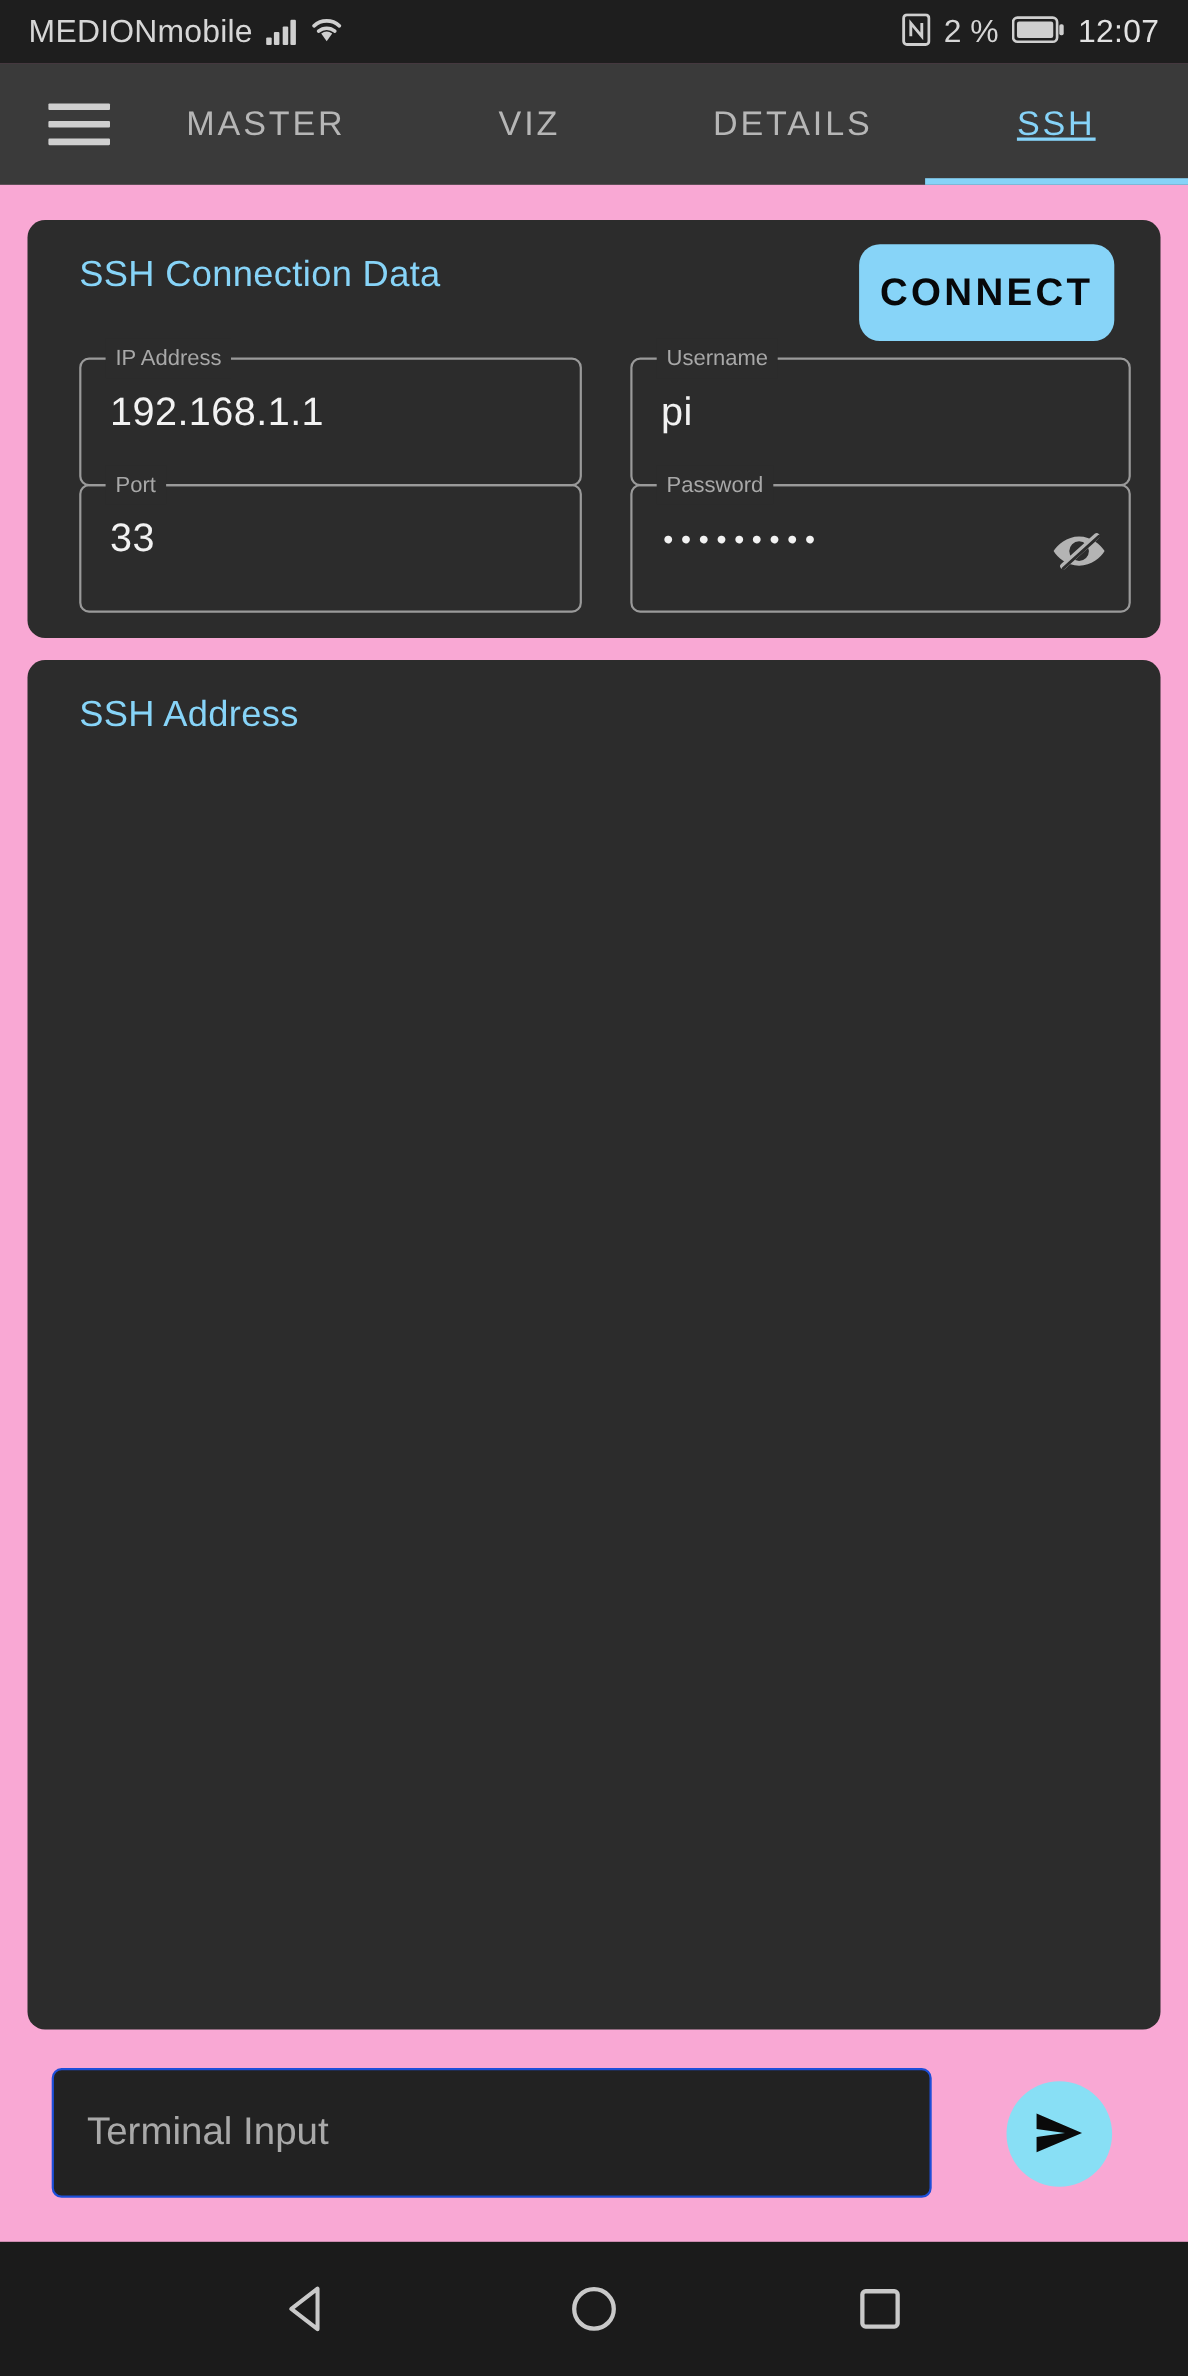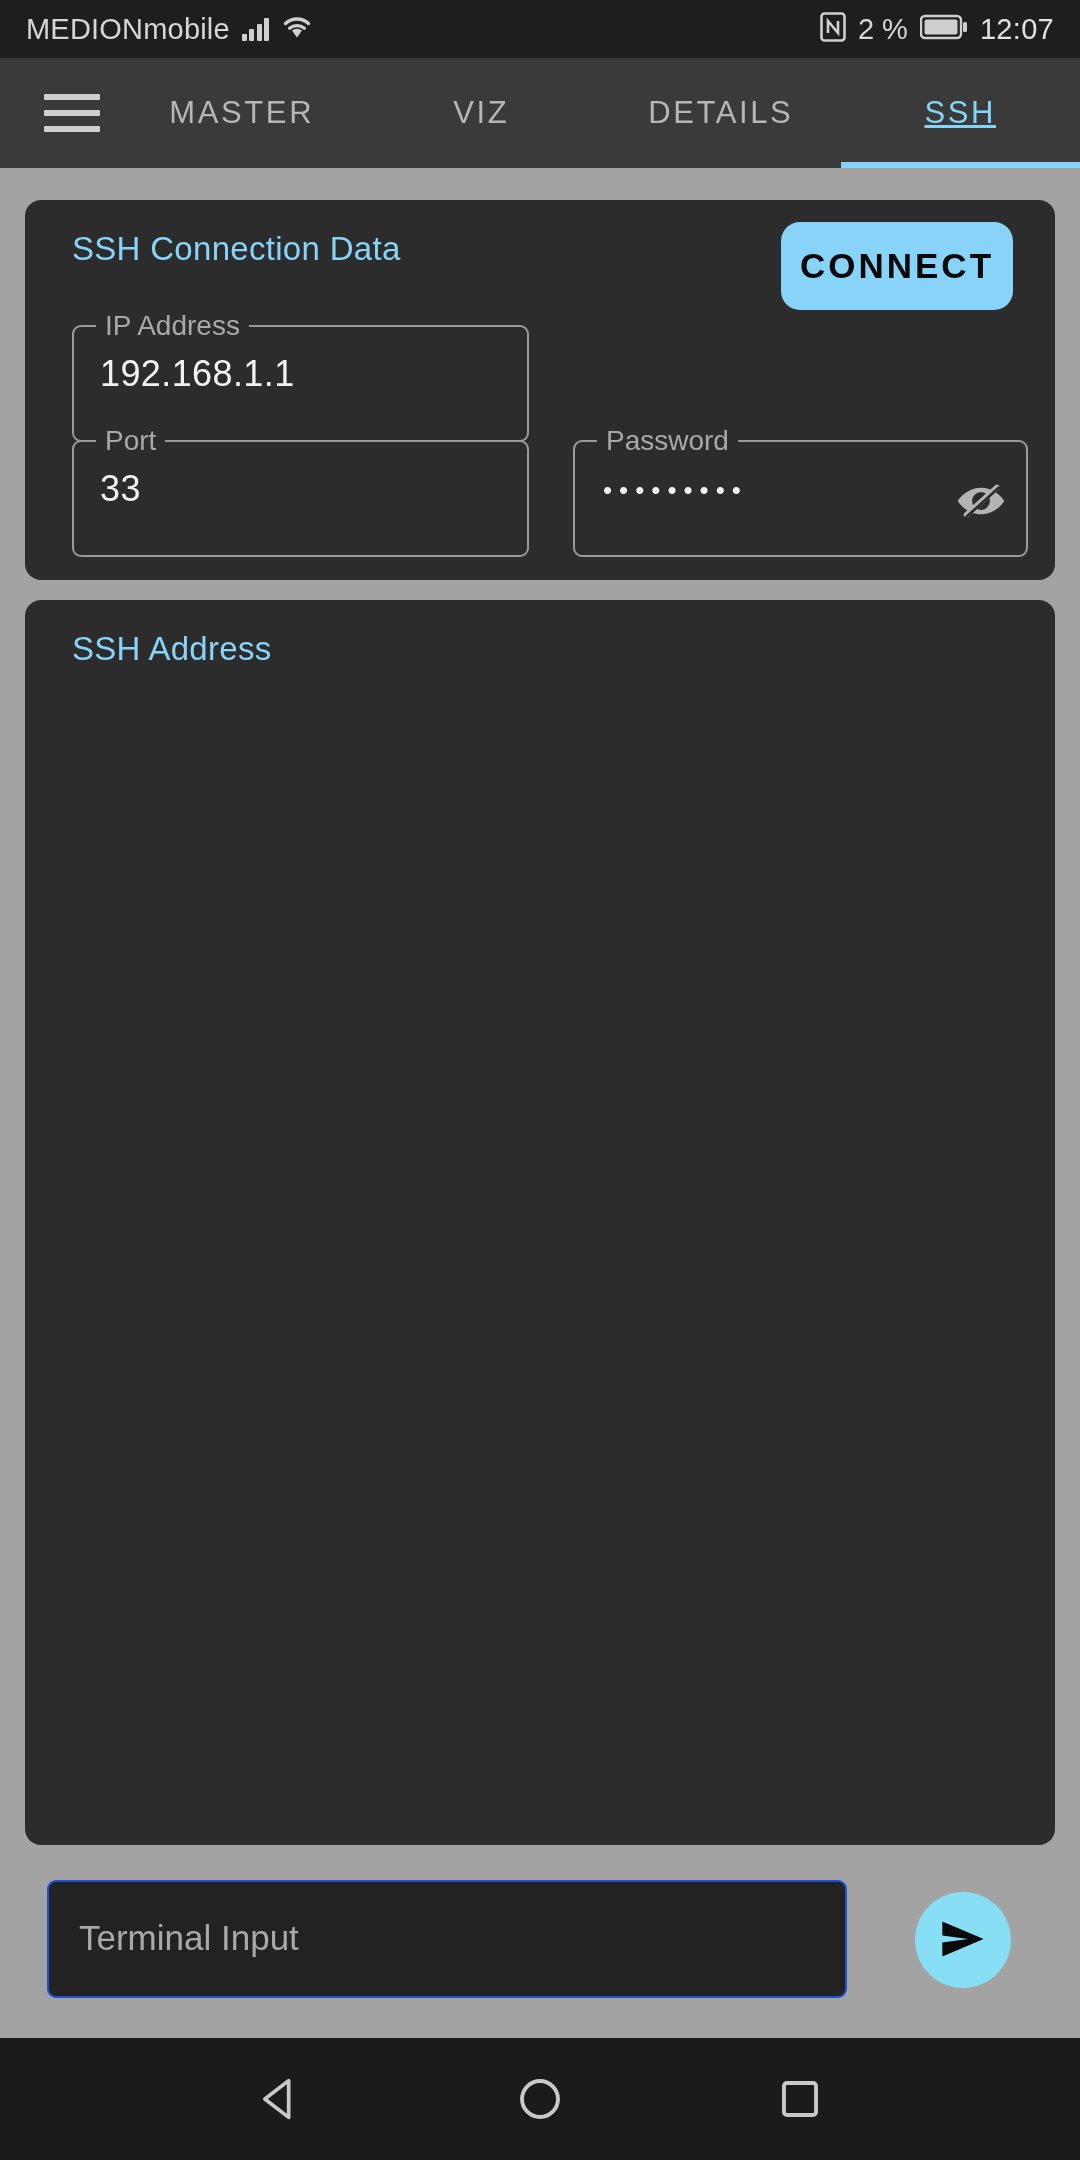--- a/index.html
+++ b/index.html
@@ -9,21 +9,21 @@
     height: 2160px;
     background: #1b1b1b;
     font-family: "Liberation Sans", sans-serif;
     overflow: hidden;
   }
 
   #screen {
     position: relative;
     width: 1080px;
     height: 2160px;
-    background: #a3a3a3;
+    background: #f9a8d4;
   }
 
   
   .statusbar {
     position: absolute;
     top: 0; left: 0;
     width: 1080px; height: 58px;
     background: #1e1e1e;
     display: flex;
     align-items: center;
@@ -161,21 +161,21 @@
     border: 2px solid #9a9a9a;
     border-radius: 9px;
   }
   .field .flabel {
     position: absolute;
     top: -19px;
     left: 22px;
     padding: 0 9px;
     background: #2c2c2c;
     color: #a8a8a8;
-    font-size: 28px;
+    font-size: 20px;
     line-height: 36px;
     white-space: nowrap;
   }
   .field .fval {
     position: absolute;
     left: 26px;
     top: 26px;
     color: #f2f2f2;
     font-size: 36px;
     letter-spacing: 0.4px;
@@ -334,20 +334,24 @@
 
   <div class="card" id="card-conn">
     <div class="card-title">SSH Connection Data</div>
     <button class="connect-btn">CONNECT</button>
 
     <div class="field" id="f-ip">
       <span class="flabel">IP Address</span>
       <span class="fval">192.168.1.1</span>
     </div>
 
+    <div class="field" id="f-user">
+      <span class="flabel">Username</span>
+      <span class="fval">pi</span>
+    </div>
 
     <div class="field" id="f-port">
       <span class="flabel">Port</span>
       <span class="fval">33</span>
     </div>
 
     <div class="field" id="f-pass">
       <span class="flabel">Password</span>
       <span class="fdots">•••••••••</span>
       <span class="eye-btn">

